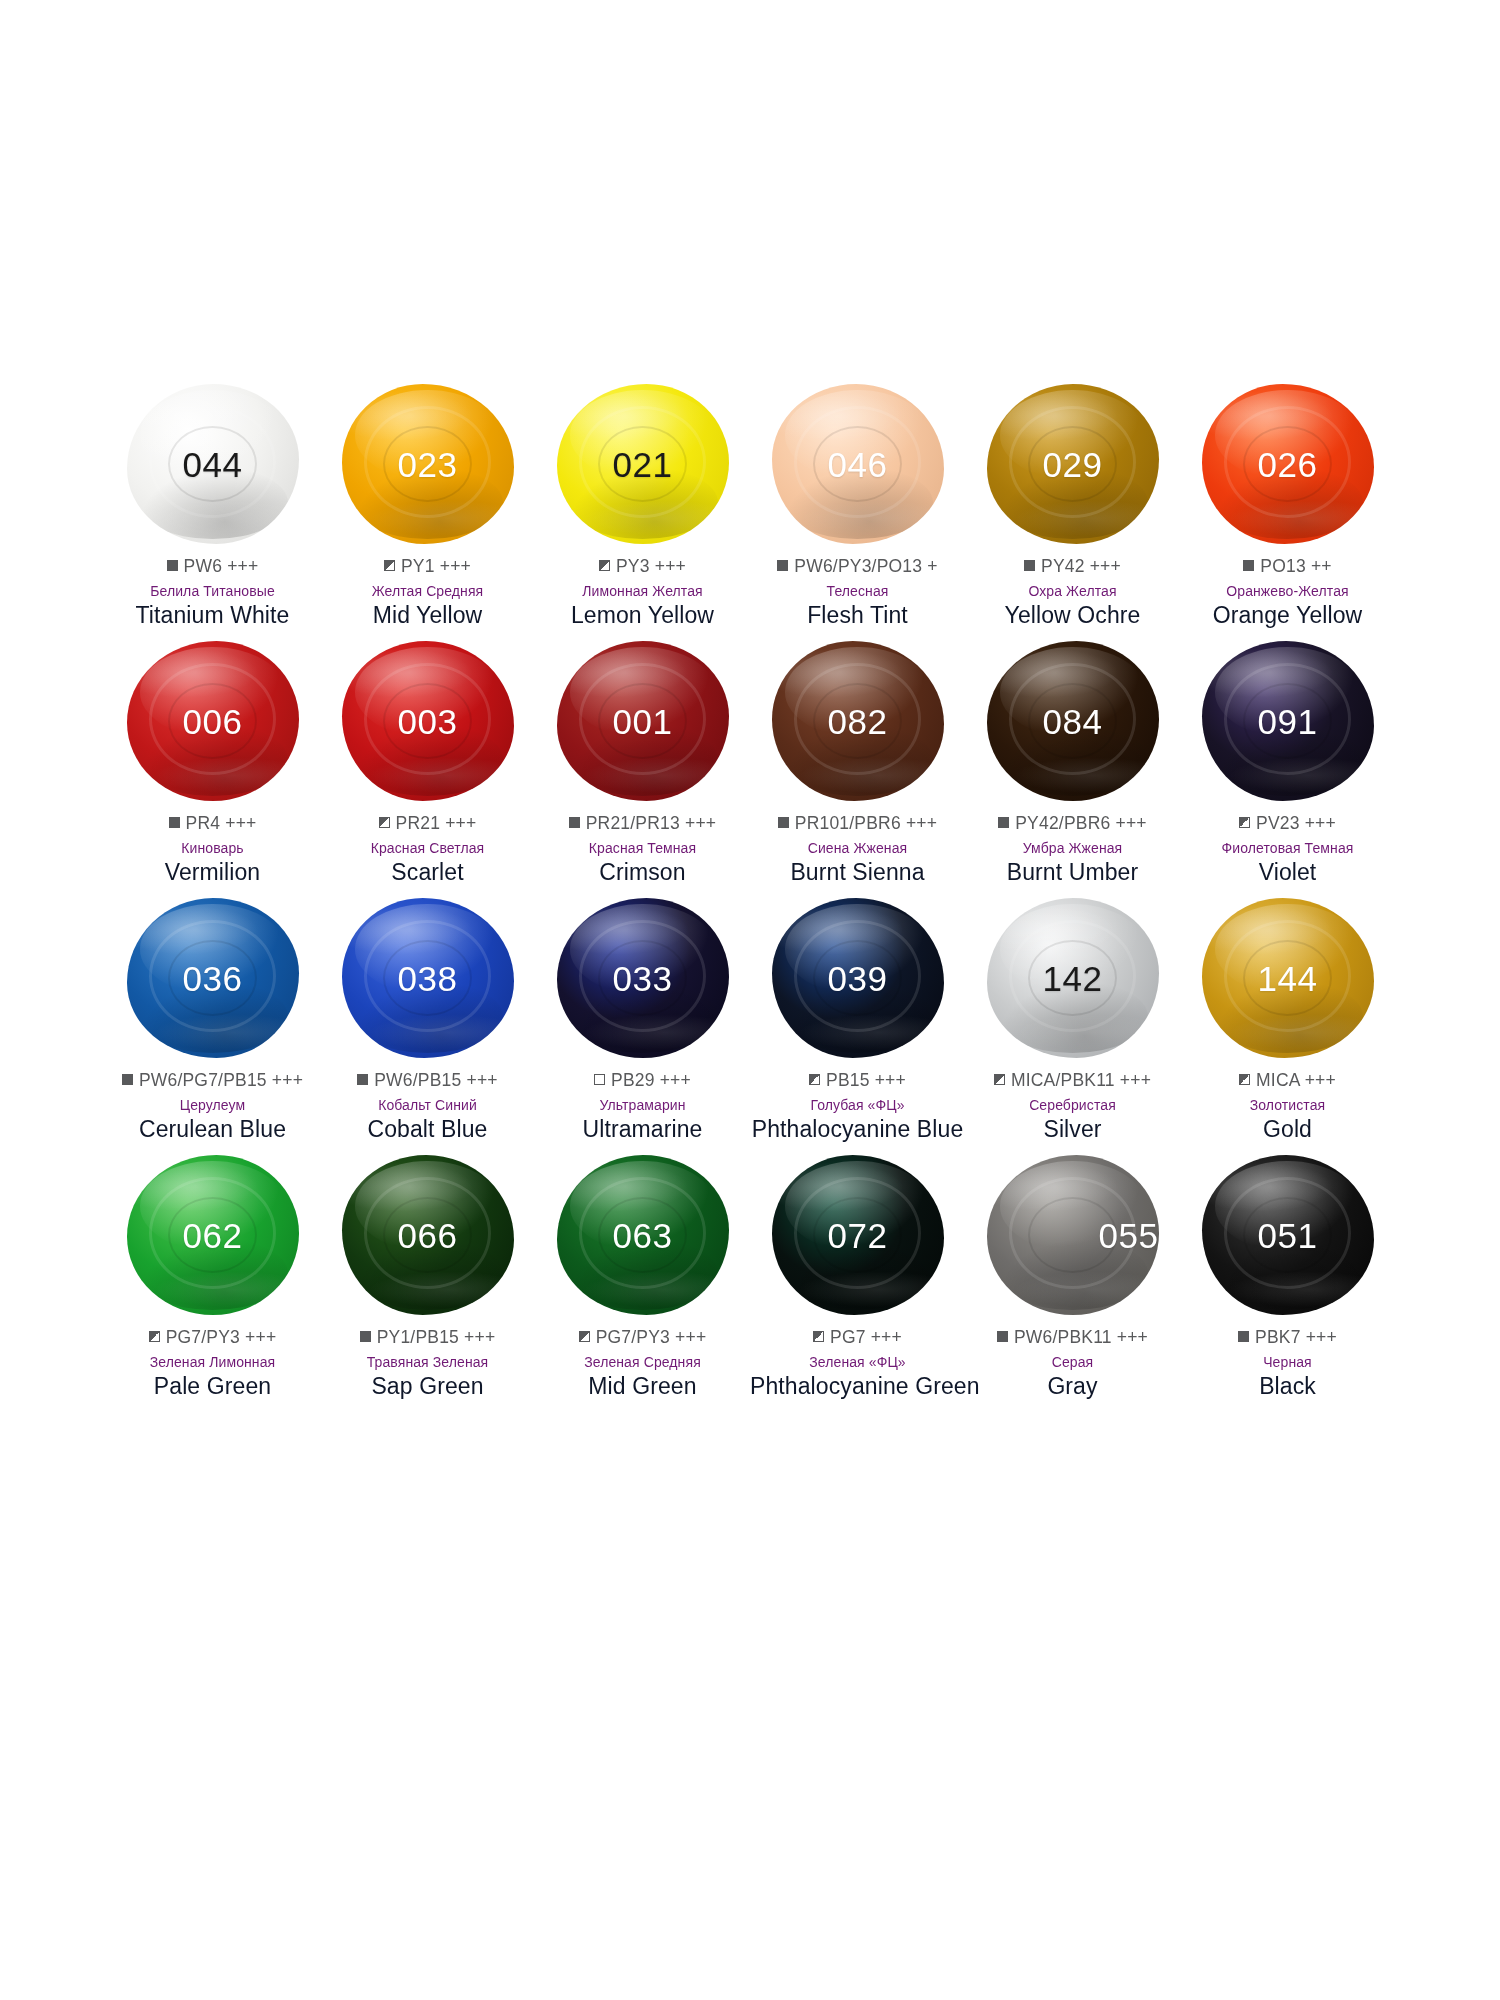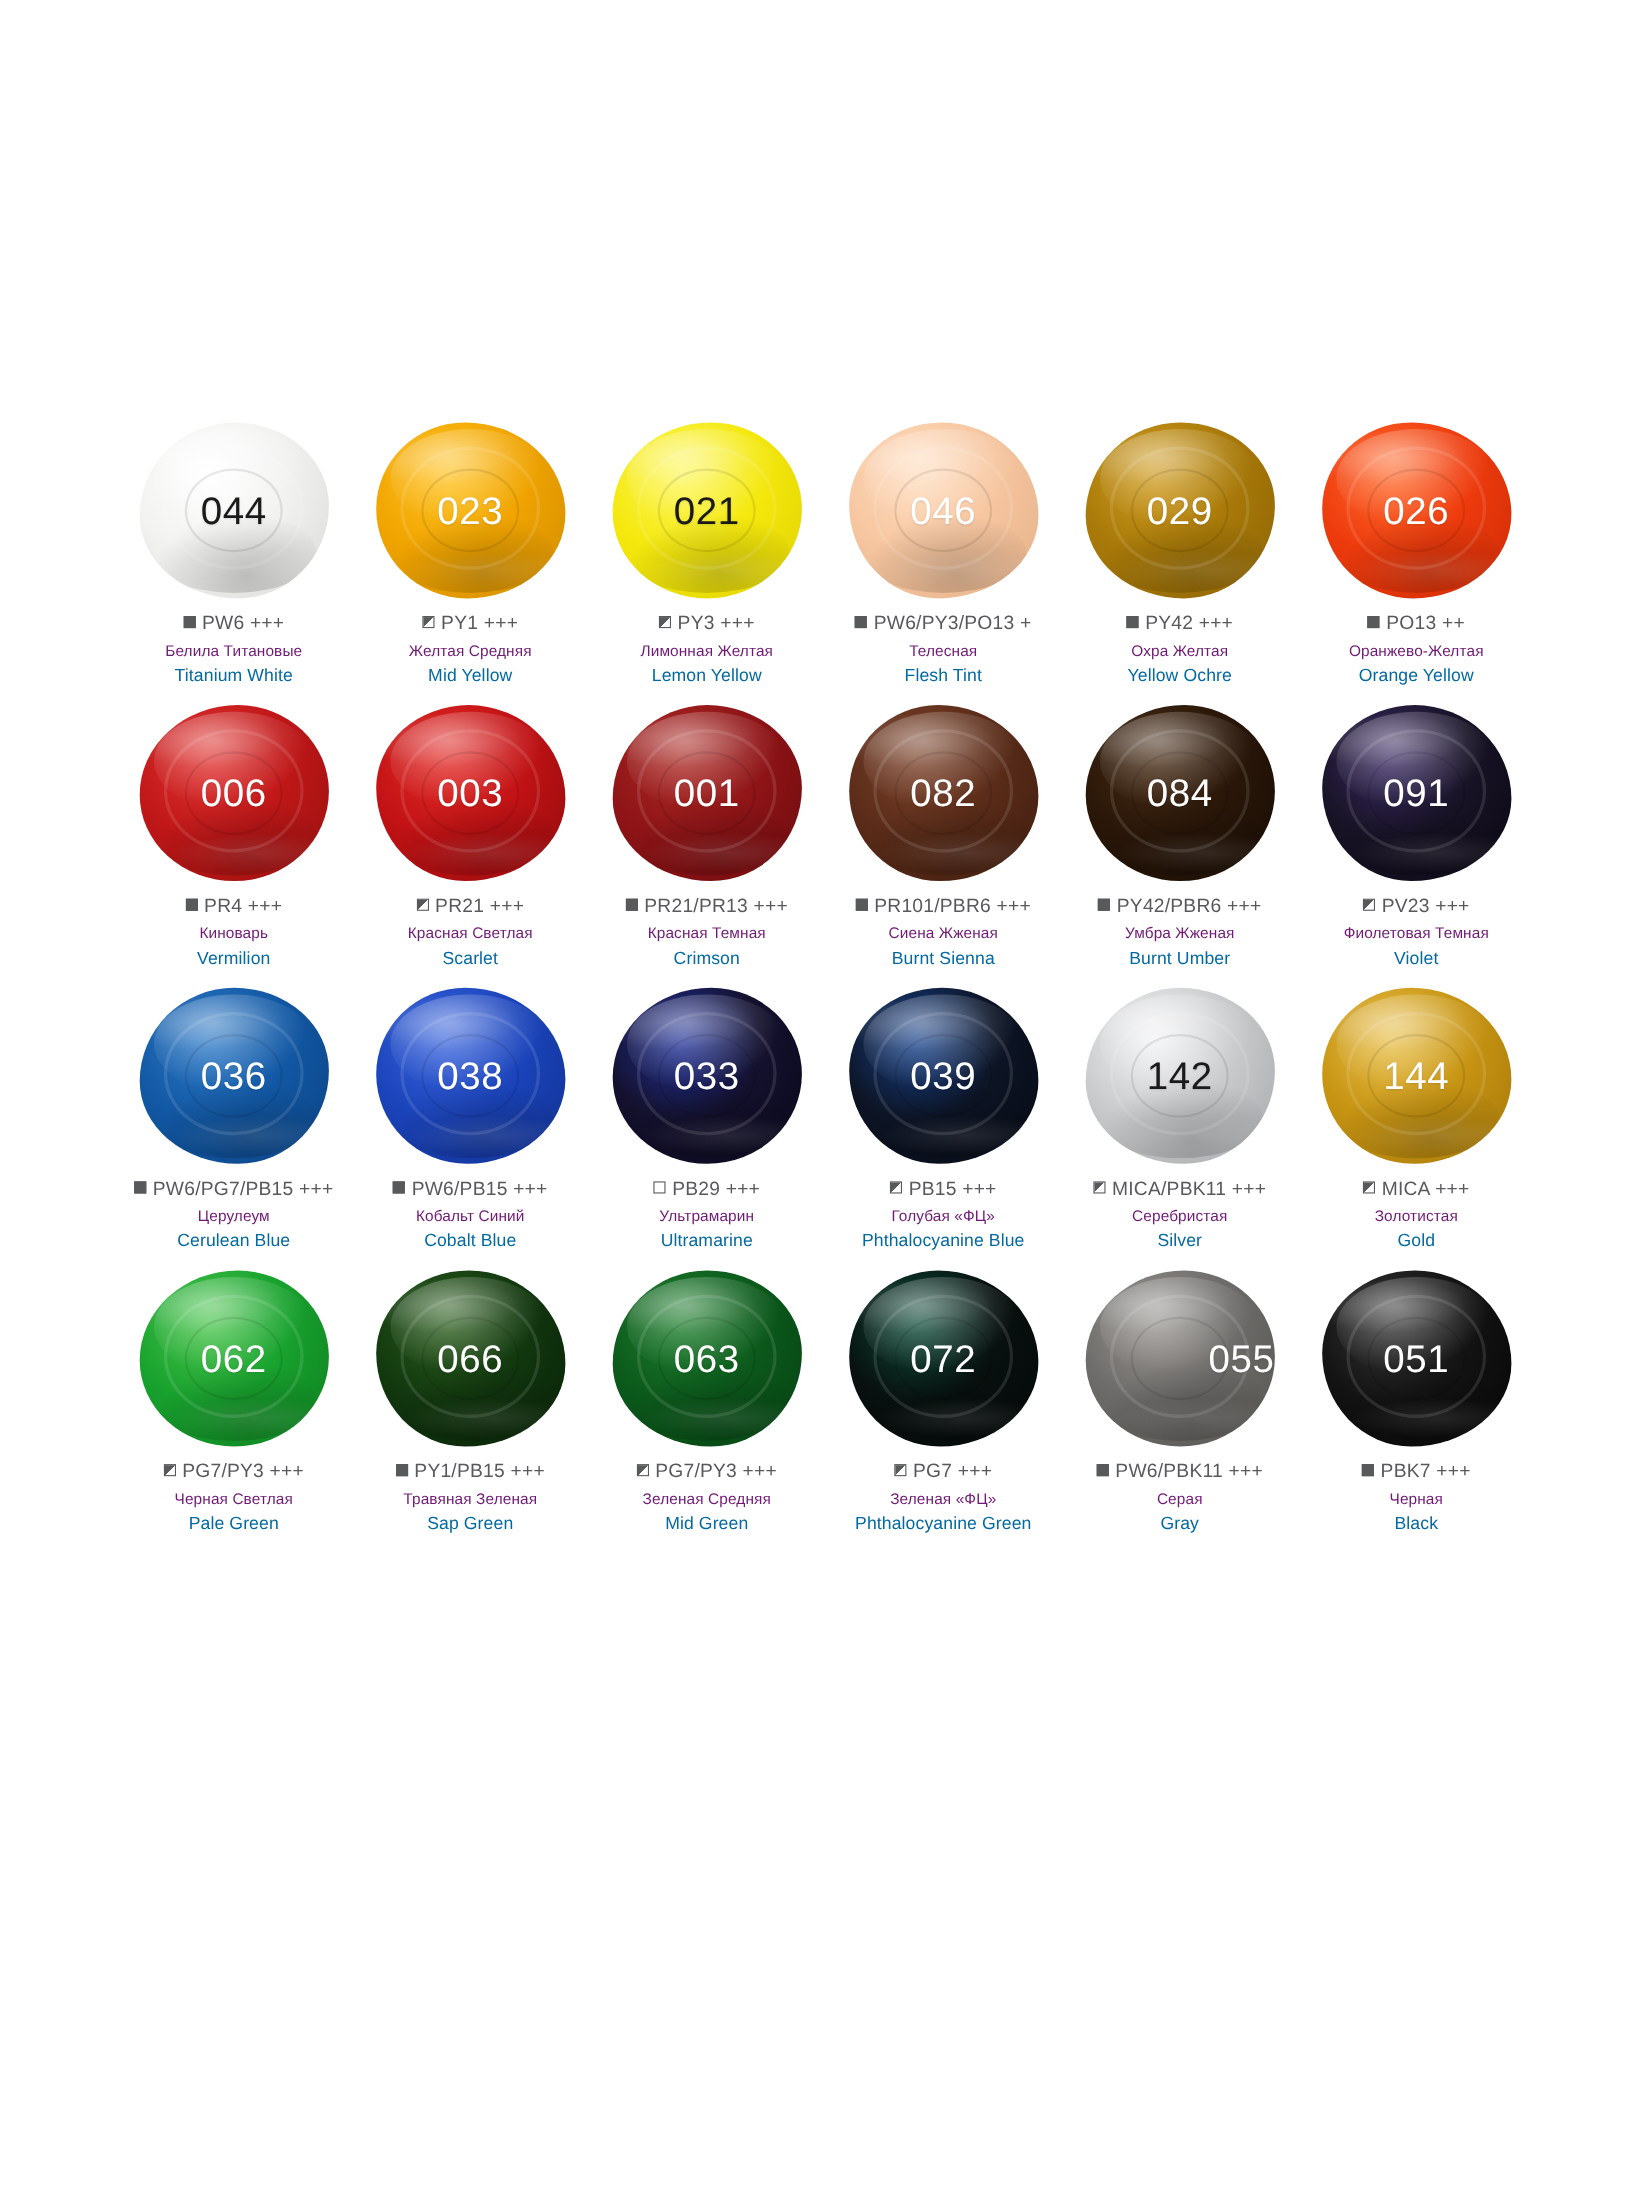--- a/index.html
+++ b/index.html
@@ -120,23 +120,23 @@
     background: #ffffff;
   }
   .name-ru {
     font-size: 14px;
     line-height: 24px;
     color: #701a75;
     white-space: nowrap;
     letter-spacing: 0.1px;
   }
   .name-en {
-    font-size: 16px;
+    font-size: 23px;
     line-height: 24px;
-    color: #0369a1;
+    color: #0f172a;
     white-space: nowrap;
     letter-spacing: 0.1px;
   }
 </style>
 </head>
 <body>
 
 <div id="sheet">
   <div id="grid">
   <div class="cell">
@@ -507,21 +507,21 @@
         <span class="sheenC"></span>
         <span class="ringA"></span>
         <span class="ringB"></span>
         <span class="code" style="color: rgb(255, 255, 255);">062</span>
       </div>
     </div>
     <div class="caption">
       <div class="pigline">
         <span class="marker half"></span><span>PG7/PY3 +++</span>
       </div>
-      <div class="name-ru">Черная Светлая</div>
+      <div class="name-ru">Зеленая Лимонная</div>
       <div class="name-en">Pale Green</div>
     </div>
   </div>
 
   <div class="cell">
     <div class="blob-wrap">
       <div class="blob" style="background: radial-gradient(at 36% 30%, rgb(42, 92, 28) 0%, rgb(18, 56, 15) 46%, rgb(7, 31, 6) 100%); border-radius: 49% 51% 53% 47% / 47% 53%;">
         <span class="sheenA"></span>
         <span class="sheenB"></span>
         <span class="sheenC"></span>

